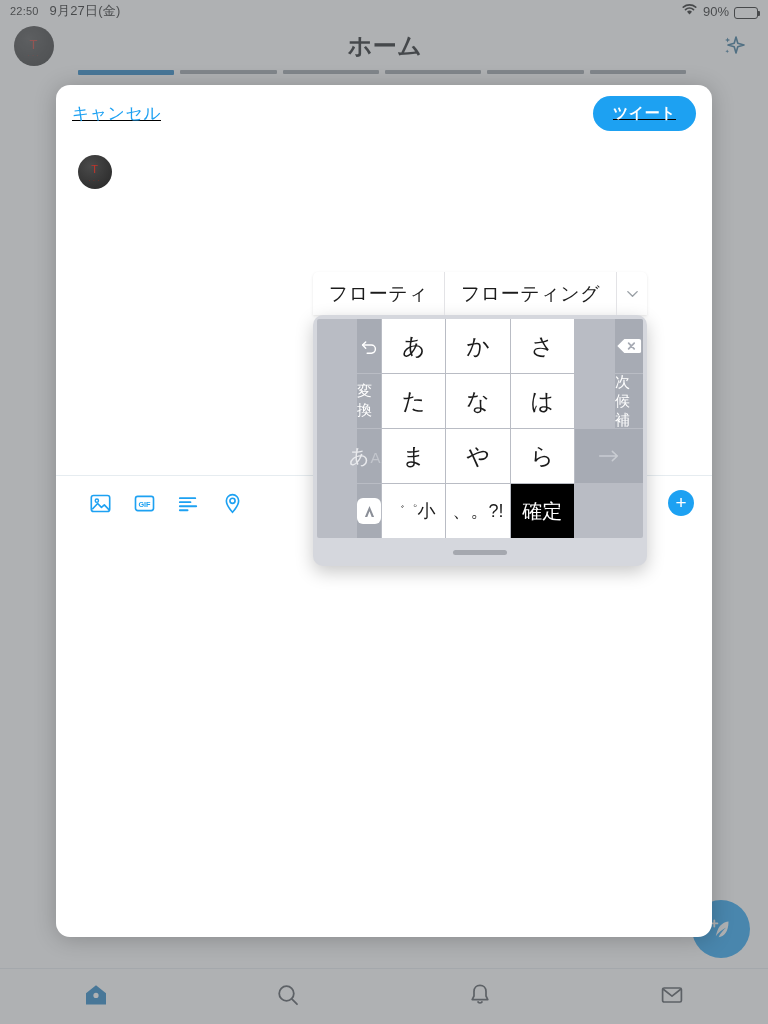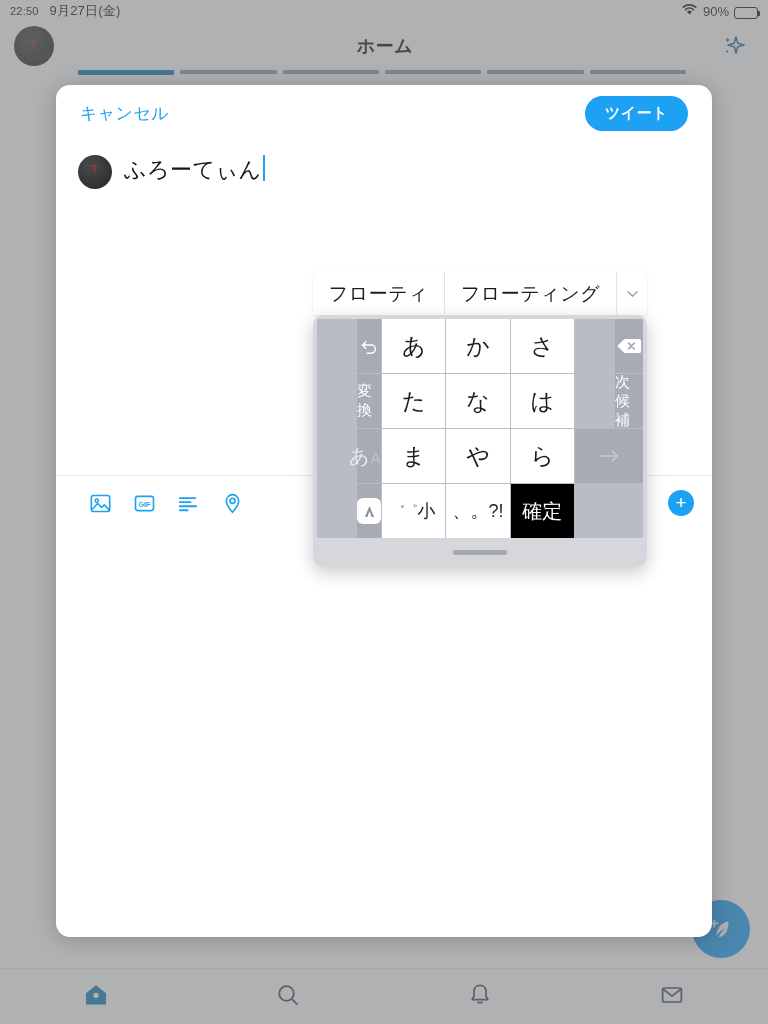--- a/index.html
+++ b/index.html
@@ -97,21 +97,21 @@
     left: 0; right: 0; bottom: 6px;
     text-align: center;
     font-size: 8px;
     color: #7a2a24;
     letter-spacing: 2px;
     line-height: 1;
   }
   .nav-title {
     flex: 1;
     text-align: center;
-    font-size: 18px;
+    font-size: 24px;
     font-weight: 700;
     color: #14171a;
     letter-spacing: .5px;
   }
   .sparkle-btn {
     margin-right: 18px;
     width: 34px; height: 34px;
     display: flex; align-items: center; justify-content: center;
     flex: none;
   }
@@ -198,21 +198,22 @@
     height: 852px;
     background: #ffffff;
     border-radius: 14px;
     box-shadow: 0 2px 22px rgba(0,0,0,.22);
     overflow: hidden;
   }
   .compose-head {
     height: 56px;
     display: flex;
     align-items: center;
-    padding: 0 24px;
+    padding: 0 16px;
+    text-decoration: underline;
   }
   .cancel-link {
     font-size: 17px;
     color: #1da1f2;
     letter-spacing: .4px;
   }
   .tweet-btn {
     margin-left: auto;
     background: #1da1f2;
     color: #ffffff;
@@ -487,24 +488,20 @@
 
     <div class="compose-head">
       <span class="cancel-link">キャンセル</span>
       <button class="tweet-btn">ツイート</button>
     </div>
 
     <div class="compose-body">
       <div class="compose-avatar">
         <span class="avatar-mark">T</span>
         <span class="avatar-mark2">···</span>
-      </div>
-      <div class="compose-text">
-        <span>ふろーてぃん</span>
-          <span class="caret"></span>
       </div>
     </div>
 
     <div class="compose-divider"></div>
 
     <div class="compose-toolbar">
       <span class="tool-icon">
         <svg width="23" height="23" viewBox="0 0 24 24">
           <rect x="2.4" y="3.6" width="19.2" height="16.8" rx="2.4" fill="none" stroke="#1da1f2" stroke-width="1.7"></rect>
           <circle cx="8.2" cy="9" r="1.7" fill="none" stroke="#1da1f2" stroke-width="1.5"></circle>

